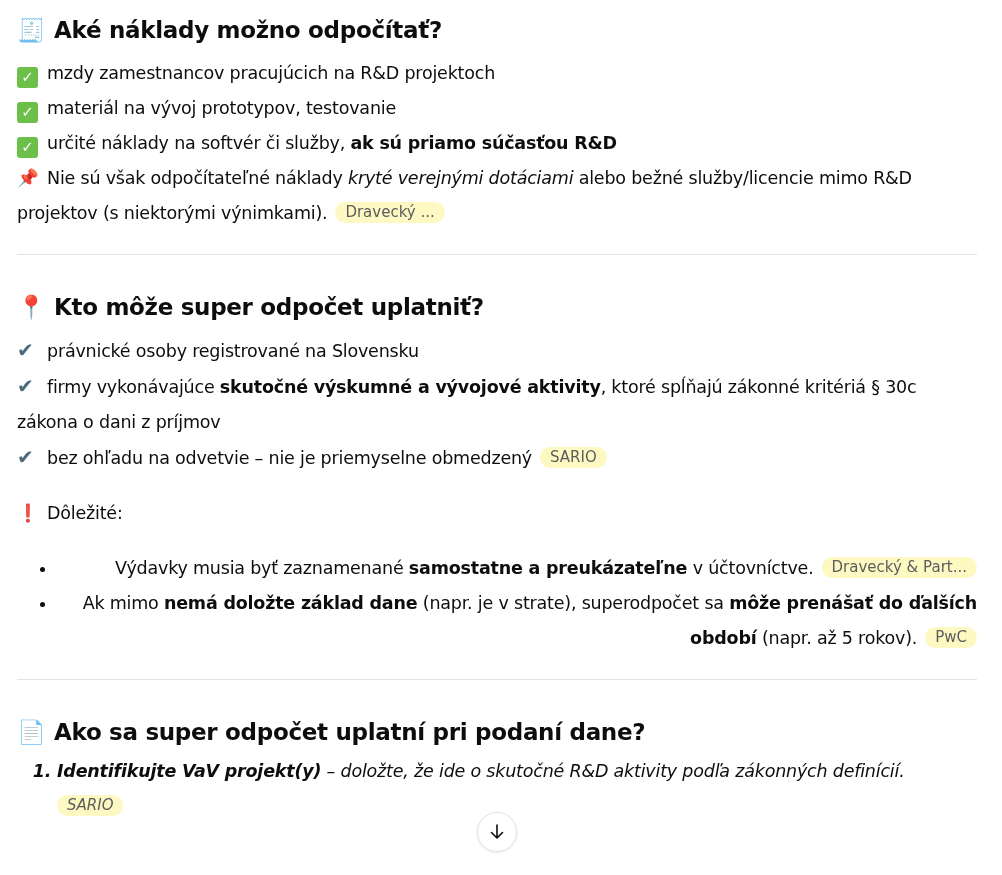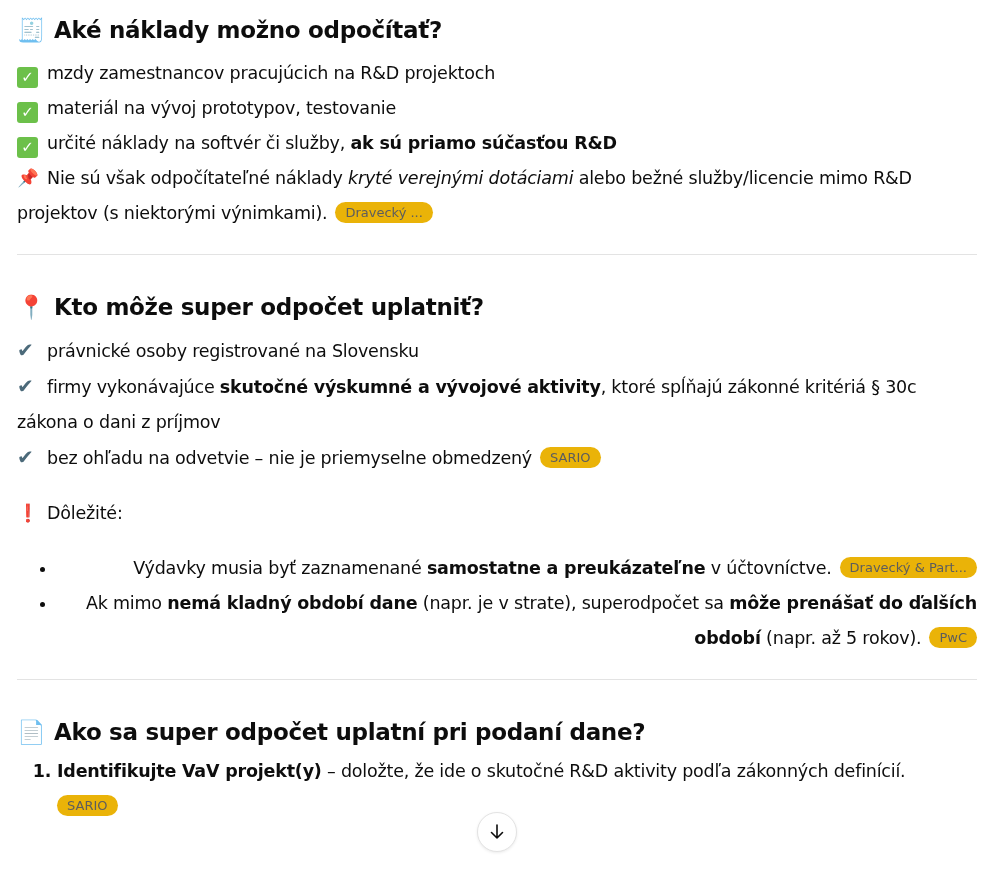--- a/index.html
+++ b/index.html
@@ -12,29 +12,29 @@
     h3 {
       margin: 0; font-size: 23px; font-weight: bold; letter-spacing: -0.3px;
       display: flex; align-items: center; height: 44px;
     }
     h3 .emoji { width: 28px; display: inline-block; margin-right: 9px; font-size: 23px; }
     p, .line { margin: 0; font-size: 17.5px; line-height: 35px; letter-spacing: -0.2px; }
     .emo { display: inline-block; width: 26px; margin-right: 4px; text-align: left; }
     .check-green { color: #fff; background: #6cc04a; border-radius: 3px; font-size: 15px; width: 21px; height: 21px; display: inline-flex; align-items: center; justify-content: center; vertical-align: -3px; margin-right: 9px; font-weight: bold; }
     .check-gray { color: #4c6a7a; font-size: 20px; font-weight: bold; display: inline-block; width: 22px; margin-right: 8px; }
     .pill {
-      display: inline-block; background: #eab308; color: #5d5d5d;
-      font-size: 13px; line-height: 21px; height: 21px; padding: 0 10px;
+      display: inline-block; background: #fef9c3; color: #5d5d5d;
+      font-size: 15px; line-height: 21px; height: 21px; padding: 0 10px;
       border-radius: 11px; vertical-align: 2px; margin-left: 8px; letter-spacing: 0;
     }
     hr { border: none; border-top: 1px solid #e3e3e3; margin: 0; }
     ul { margin: 0; padding-left: 40px; text-align: right; }
     ul li { font-size: 17.5px; line-height: 35px; letter-spacing: -0.2px; }
     ol { margin: 0; padding-left: 40px; }
-    ol li { font-size: 17.5px; line-height: 35px; letter-spacing: -0.2px; }
+    ol li { font-size: 17.5px; line-height: 35px; letter-spacing: -0.2px; font-style: italic; }
     ol li::marker { font-weight: bold; }
     .scroll-btn {
       position: absolute; left: 477px; top: 812px; width: 38px; height: 38px;
       border-radius: 50%; background: #fff; border: 1px solid #e3e3e3;
       box-shadow: 0 1px 3px rgba(0,0,0,0.08);
       display: flex; align-items: center; justify-content: center; cursor: pointer;
     }
   </style>
 </head>
 <body>
@@ -81,21 +81,21 @@
   <div style="height:20px"></div>
   <p class="line">
     <span class="emo" style="color:#e0322c;">❗</span><span>Dôležité:</span>
   </p>
   <div style="height:20px"></div>
   <ul>
     <li>
       <span>Výdavky musia byť zaznamenané </span><b>samostatne a preukázateľne</b><span> v účtovníctve.</span><span class="pill">Dravecký &amp; Part...</span>
     </li>
     <li>
-      <span>Ak mimo </span><b>nemá kladný období dane</b><span> (napr. je v strate), superodpočet sa </span><b>môže prenášať do ďalších období</b><span> (napr. až 5 rokov).</span><span class="pill">PwC</span>
+      <span>Ak mimo </span><b>nemá doložte základ dane</b><span> (napr. je v strate), superodpočet sa </span><b>môže prenášať do ďalších období</b><span> (napr. až 5 rokov).</span><span class="pill">PwC</span>
     </li>
   </ul>
 
   <div style="height:23px"></div>
   <hr>
   <div style="height:30px"></div>
 
   <h3>
     <span class="emoji">📄</span>
     <span>Ako sa super odpočet uplatní pri podaní dane?</span>

